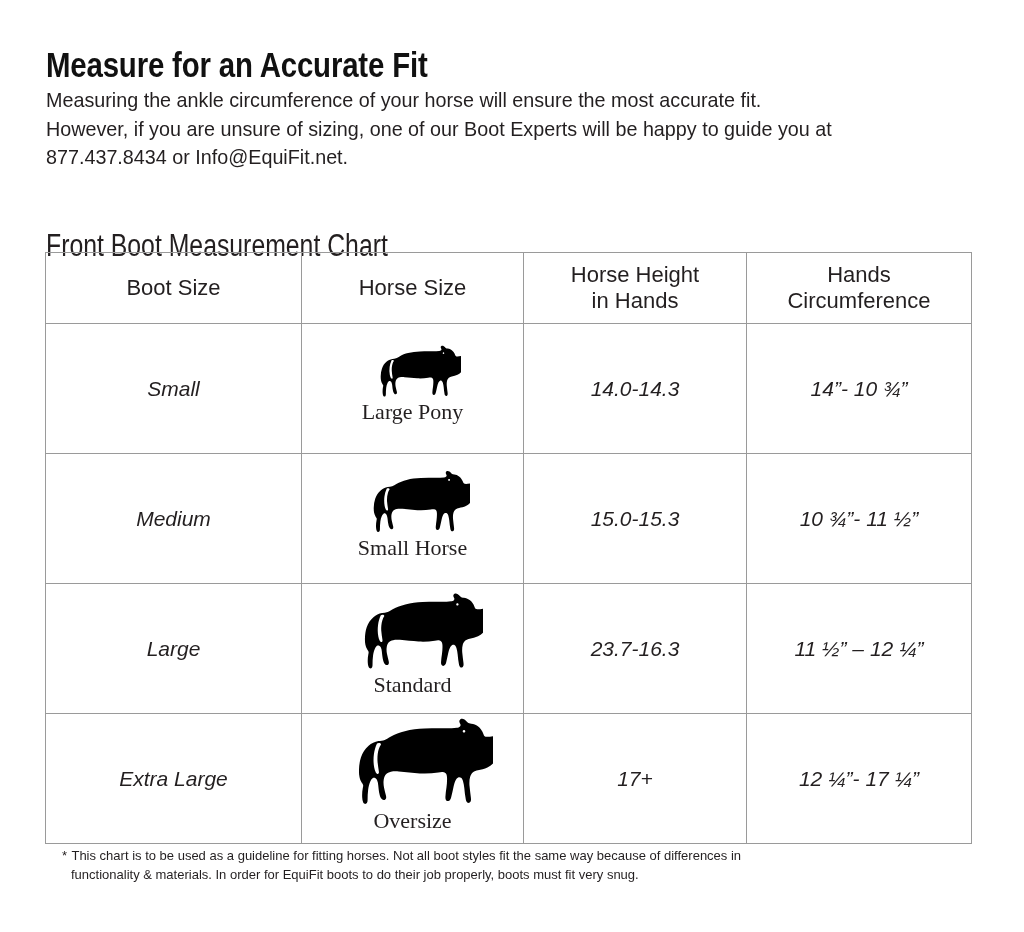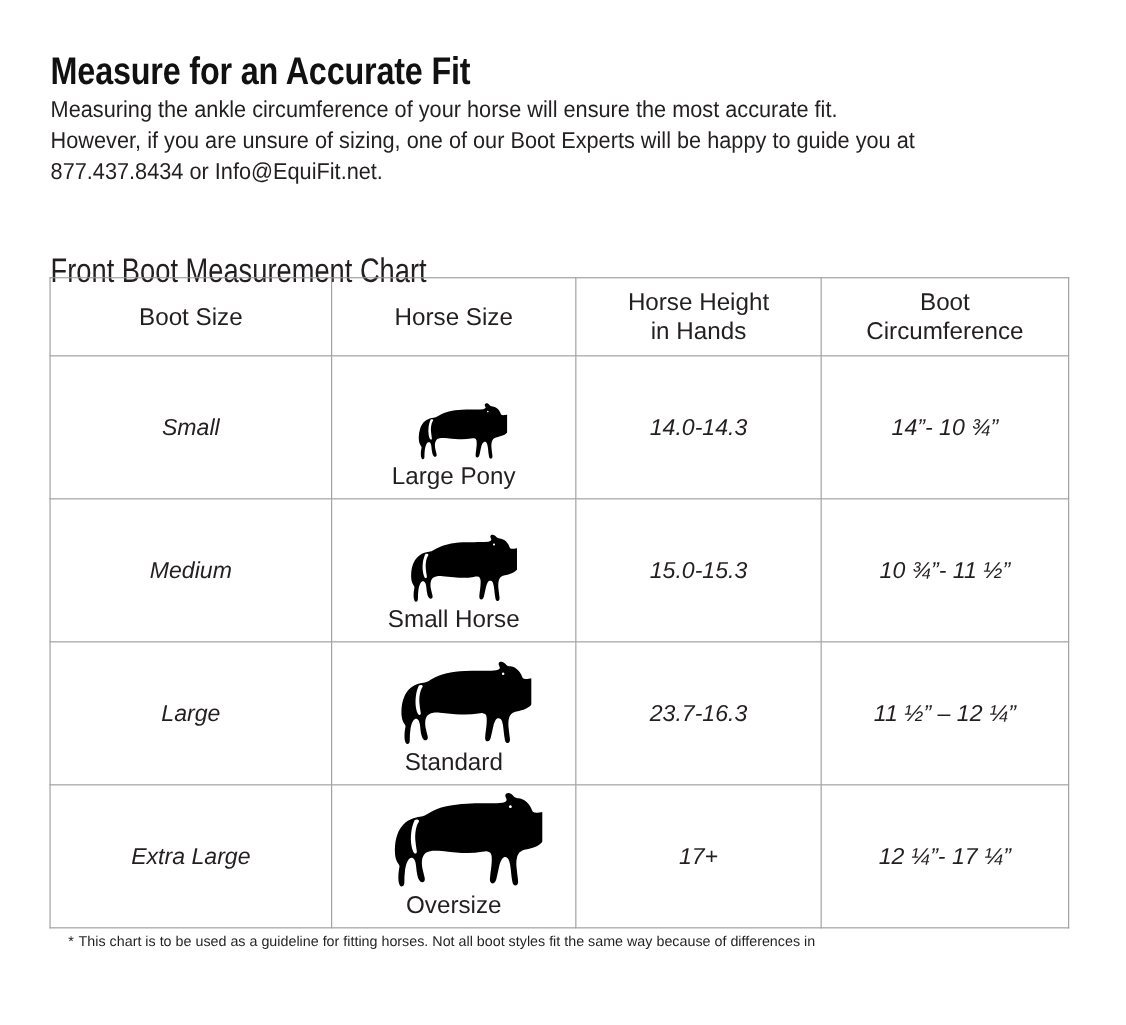--- a/index.html
+++ b/index.html
@@ -105,24 +105,25 @@
   .r3 td { height: 129px; }
   .r4 td { height: 129px; }
 
   .horse-cell {
     padding: 0;
   }
   .horse-wrap {
     display: flex;
     flex-direction: column;
     align-items: center;
-    justify-content: flex-end;
+    justify-content: center;
     height: 100%;
     padding-bottom: 8px;
     box-sizing: border-box;
+    font-family: Liberation Serif, serif;
   }
   .horse-svg { display: block; }
   .horse-label {
     font-size: 22px;
     color: #231f20;
     line-height: 1.1;
     margin-top: 1px;
   }
 
   
@@ -167,21 +168,21 @@
           <span>Boot Size</span>
         </td>
         <td class="hdr-cell">
           <span>Horse Size</span>
         </td>
         <td class="hdr-cell">
           <span>Horse Height</span>
           <span class="l2">in Hands</span>
         </td>
         <td class="hdr-cell">
-          <span>Boot</span>
+          <span>Hands</span>
           <span class="l2">Circumference</span>
         </td>
       </tr>
 
       <tr class="r1">
         <td class="row-cell">Small</td>
         <td class="horse-cell">
           <div class="horse-wrap">
             <span class="horse-holder">
                 <svg class="horse-svg" width="96" height="55" viewBox="0 0 160 92" xmlns="http://www.w3.org/2000/svg" aria-hidden="true">
@@ -244,15 +245,16 @@
           </div>
         </td>
         <td class="row-cell">17+</td>
         <td class="row-cell">12 ¼”- 17 ¼”</td>
       </tr>
     </tbody>
   </table>
 
   <div class="footnote">
     <div class="fn-line"><span class="star">*</span> <span>This chart is to be used as a guideline for fitting horses. Not all boot styles fit the same way because of differences in</span></div>
+    <div class="fn-line fn-indent">functionality &amp; materials. In order for EquiFit boots to do their job properly, boots must fit very snug.</div>
   </div>
 
 </div>
 
 </body></html>

